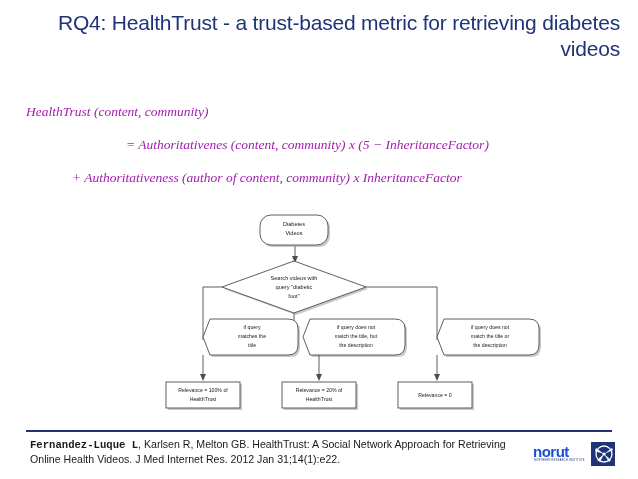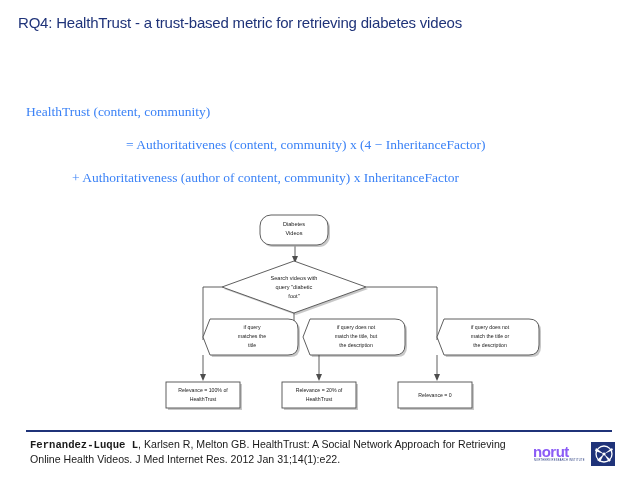--- a/index.html
+++ b/index.html
@@ -15,37 +15,38 @@
     font-family: "Liberation Sans", sans-serif;
     background: #ffffff;
   }
 
   
   #slide-title {
     position: absolute;
     left: 18px;
     top: 10px;
     width: 602px;
-    text-align: left;
+    text-align: right;
     color: #1f3379;
-    font-size: 15px;
+    font-size: 21px;
     line-height: 26px;
     font-weight: normal;
     font-family: "Liberation Sans", sans-serif;
     letter-spacing: -0.2px;
   }
 
   
   #formula-block {
     position: absolute;
     left: 26px;
     top: 104px;
     width: 588px;
-    color: #3b82f6;
+    color: #a21caf;
     font-family: "Liberation Serif", serif;
+    font-style: italic;
     font-size: 13.5px;
   }
   .formula-line {
     white-space: nowrap;
     line-height: 15px;
   }
   #formula-line-1 { margin-left: 0px;   margin-bottom: 18px; }
   #formula-line-2 { margin-left: 100px; margin-bottom: 18px; }
   #formula-line-3 { margin-left: 46px; }
 
@@ -112,21 +113,21 @@
     width: 82px;
     height: 30px;
   }
   #logo-wordmark {
     position: absolute;
     left: 0px;
     top: 1px;
     font-family: "Liberation Sans", sans-serif;
     font-weight: bold;
     font-size: 15px;
-    color: #8b5cf6;
+    color: #1d4ed8;
     letter-spacing: -0.5px;
   }
   #logo-tagline {
     position: absolute;
     left: 1px;
     top: 17px;
     font-family: "Liberation Sans", sans-serif;
     font-size: 2.6px;
     color: #1f3379;
     letter-spacing: 0.25px;
@@ -142,21 +143,21 @@
   }
   #logo-mark svg { display: block; }
 </style>
 </head>
 <body>
 
 <div id="slide-title">RQ4: HealthTrust - a trust-based metric for retrieving diabetes videos</div>
 
 <div id="formula-block">
   <div class="formula-line" id="formula-line-1">HealthTrust (content, community)</div>
-  <div class="formula-line" id="formula-line-2">= Authoritativenes (content, community) x (4 − InheritanceFactor)</div>
+  <div class="formula-line" id="formula-line-2">= Authoritativenes (content, community) x (5 − InheritanceFactor)</div>
   <div class="formula-line" id="formula-line-3">+ Authoritativeness (author of content, community) x InheritanceFactor</div>
 </div>
 
 <div id="flowchart">
   <svg id="flow-svg" width="638" height="220" viewBox="0 0 638 220" xmlns="http://www.w3.org/2000/svg">
 
     <line class="flow-line" x1="295" y1="46" x2="295" y2="58"></line>
     <polygon points="295,63 292,56 298,56" fill="#4d4d4d"></polygon>
 
     <rect class="node-shadow" x="262" y="17" width="68" height="30" rx="11" ry="11"></rect>

